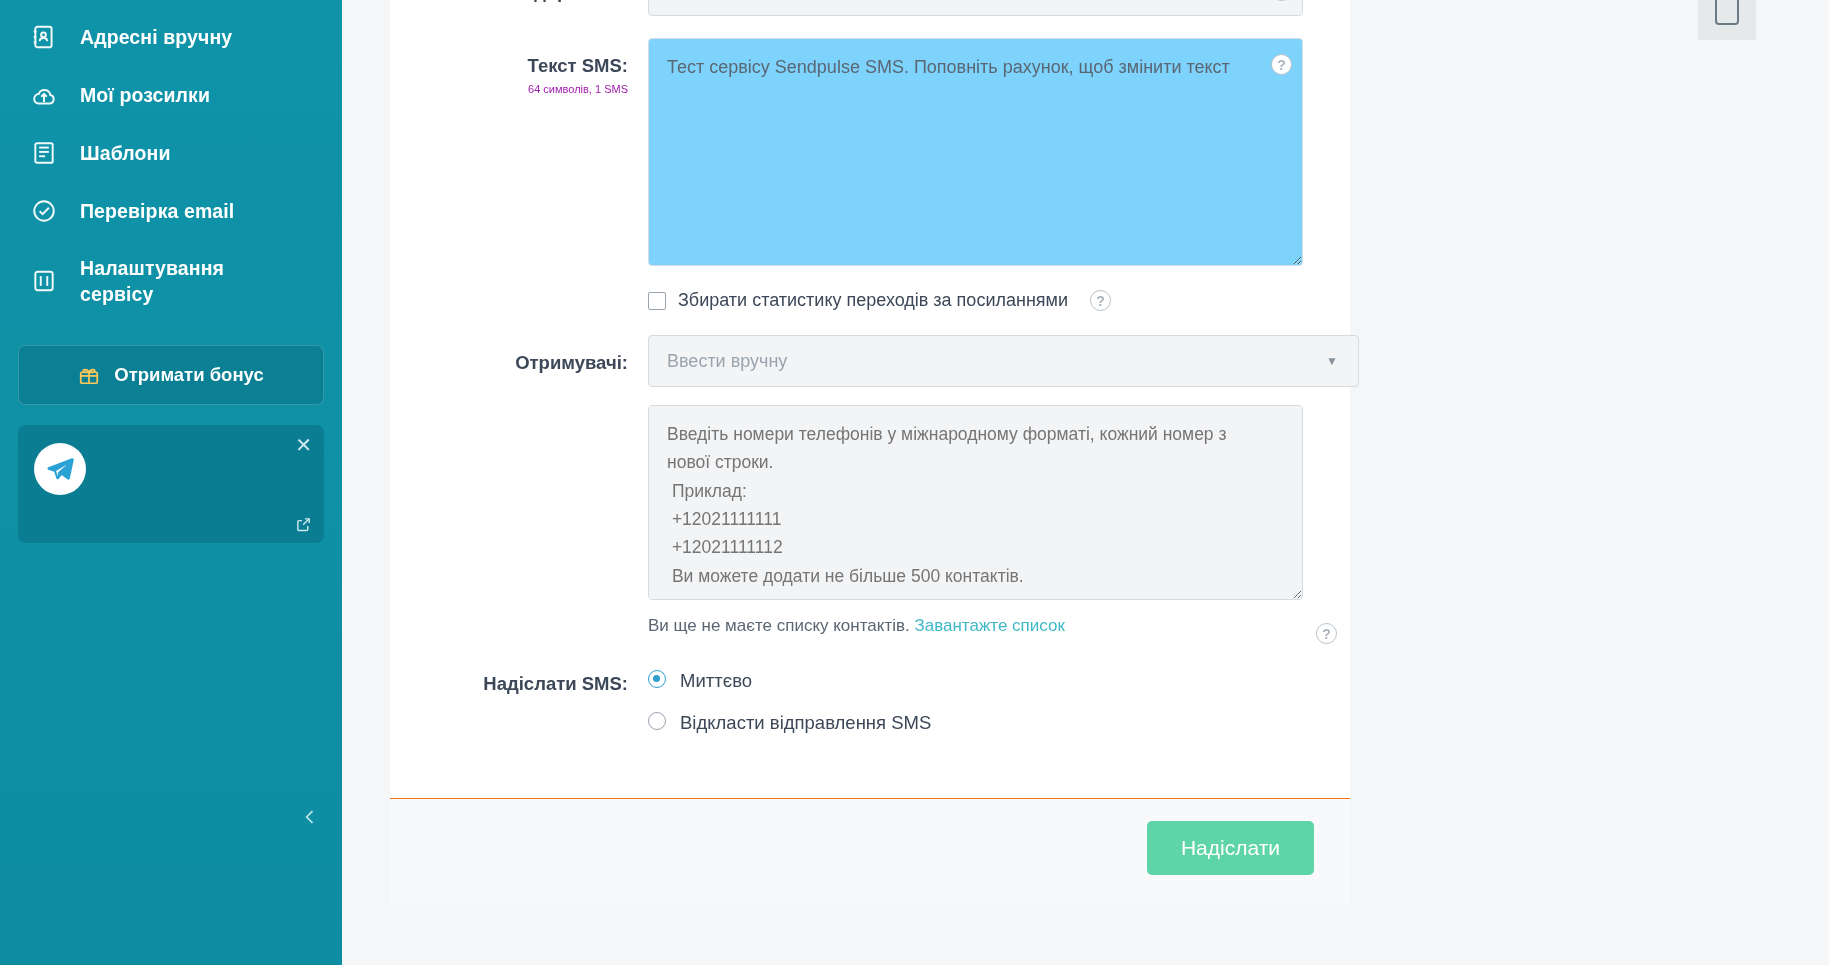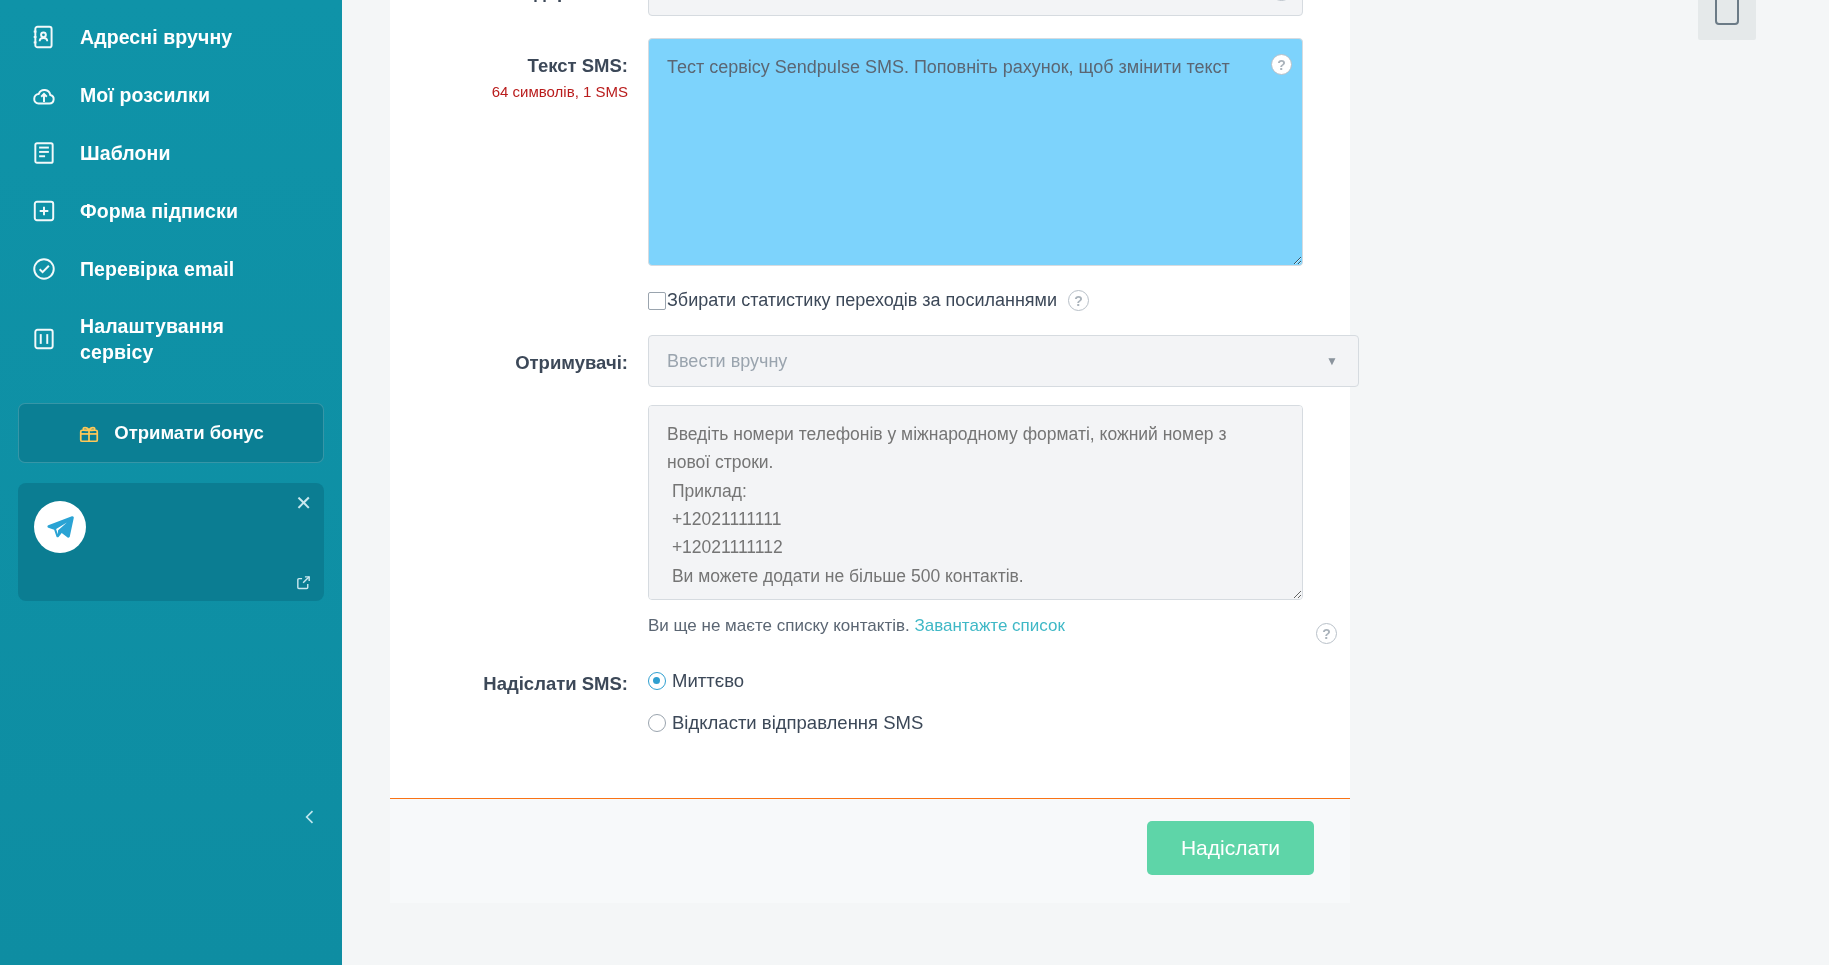--- a/index.html
+++ b/index.html
@@ -142,23 +142,23 @@
     text-align: right;
     padding-right: 20px;
     padding-top: 16px;
     font-size: 18.5px;
     font-weight: bold;
     color: #3c4858;
     line-height: 1.25;
   }
   .field-sub {
     display: block;
-    font-size: 15px;
+    font-size: 11px;
     font-weight: normal;
-    color: #b91c1c;
+    color: #a21caf;
     margin-top: 6px;
   }
   .field-control { position: relative; flex: 1; }
 
   .txt-input {
     width: 655px;
     height: 52px;
     border: 1px solid #d6dbe0;
     border-radius: 4px;
     background: #f3f4f6;
@@ -217,21 +217,21 @@
   .help-icon.inline {
     position: static;
     display: inline-flex;
     vertical-align: middle;
     margin-left: 10px;
   }
 
   .checkbox-row {
     display: flex;
     align-items: center;
-    gap: 1px;
+    gap: 12px;
     margin: -2px 0 24px 0;
     padding-left: 222px;
   }
   .cbox {
     width: 18px; height: 18px;
     border: 1.6px solid #9aa4ae;
     border-radius: 2px;
     background: #fff;
     cursor: pointer;
   }
@@ -264,22 +264,21 @@
     color: #5b6673;
   }
   .hint-link {
     color: #3fb8c6;
     text-decoration: none;
     cursor: pointer;
   }
 
   .radio-row {
     display: flex;
-    align-items: center;
-    gap: 6px;
+    gap: 14px;
     margin-bottom: 20px;
   }
   .radio {
     width: 18px; height: 18px;
     border-radius: 50%;
     border: 1.8px solid #9aa4ae;
     background: #fff;
     position: relative;
     cursor: pointer;
   }
@@ -373,30 +372,20 @@
           <svg width="26" height="26" viewBox="0 0 24 24" fill="none" stroke="currentColor" stroke-width="1.8">
             <rect x="4" y="3" width="16" height="18" rx="1.5"></rect>
             <line x1="7.5" y1="7" x2="16.5" y2="7"></line>
             <line x1="7.5" y1="11" x2="16.5" y2="11"></line>
             <line x1="7.5" y1="15" x2="13" y2="15"></line>
           </svg>
         </span>
         <span class="nav-label">Шаблони</span>
       </div>
 
-      <div class="nav-item">
-        <span class="nav-icon">
-          <svg width="26" height="26" viewBox="0 0 24 24" fill="none" stroke="currentColor" stroke-width="1.8">
-            <rect x="3.5" y="3.5" width="17" height="17" rx="2"></rect>
-            <line x1="12" y1="8" x2="12" y2="16"></line>
-            <line x1="8" y1="12" x2="16" y2="12"></line>
-          </svg>
-        </span>
-        <span class="nav-label">Форма підписки</span>
-      </div>
 
       <div class="nav-item">
         <span class="nav-icon">
           <svg width="26" height="26" viewBox="0 0 24 24" fill="none" stroke="currentColor" stroke-width="1.8">
             <circle cx="12" cy="12" r="9"></circle>
             <path d="M8 12.2l2.7 2.7L16.5 9"></path>
           </svg>
         </span>
         <span class="nav-label">Перевірка email</span>
       </div>

